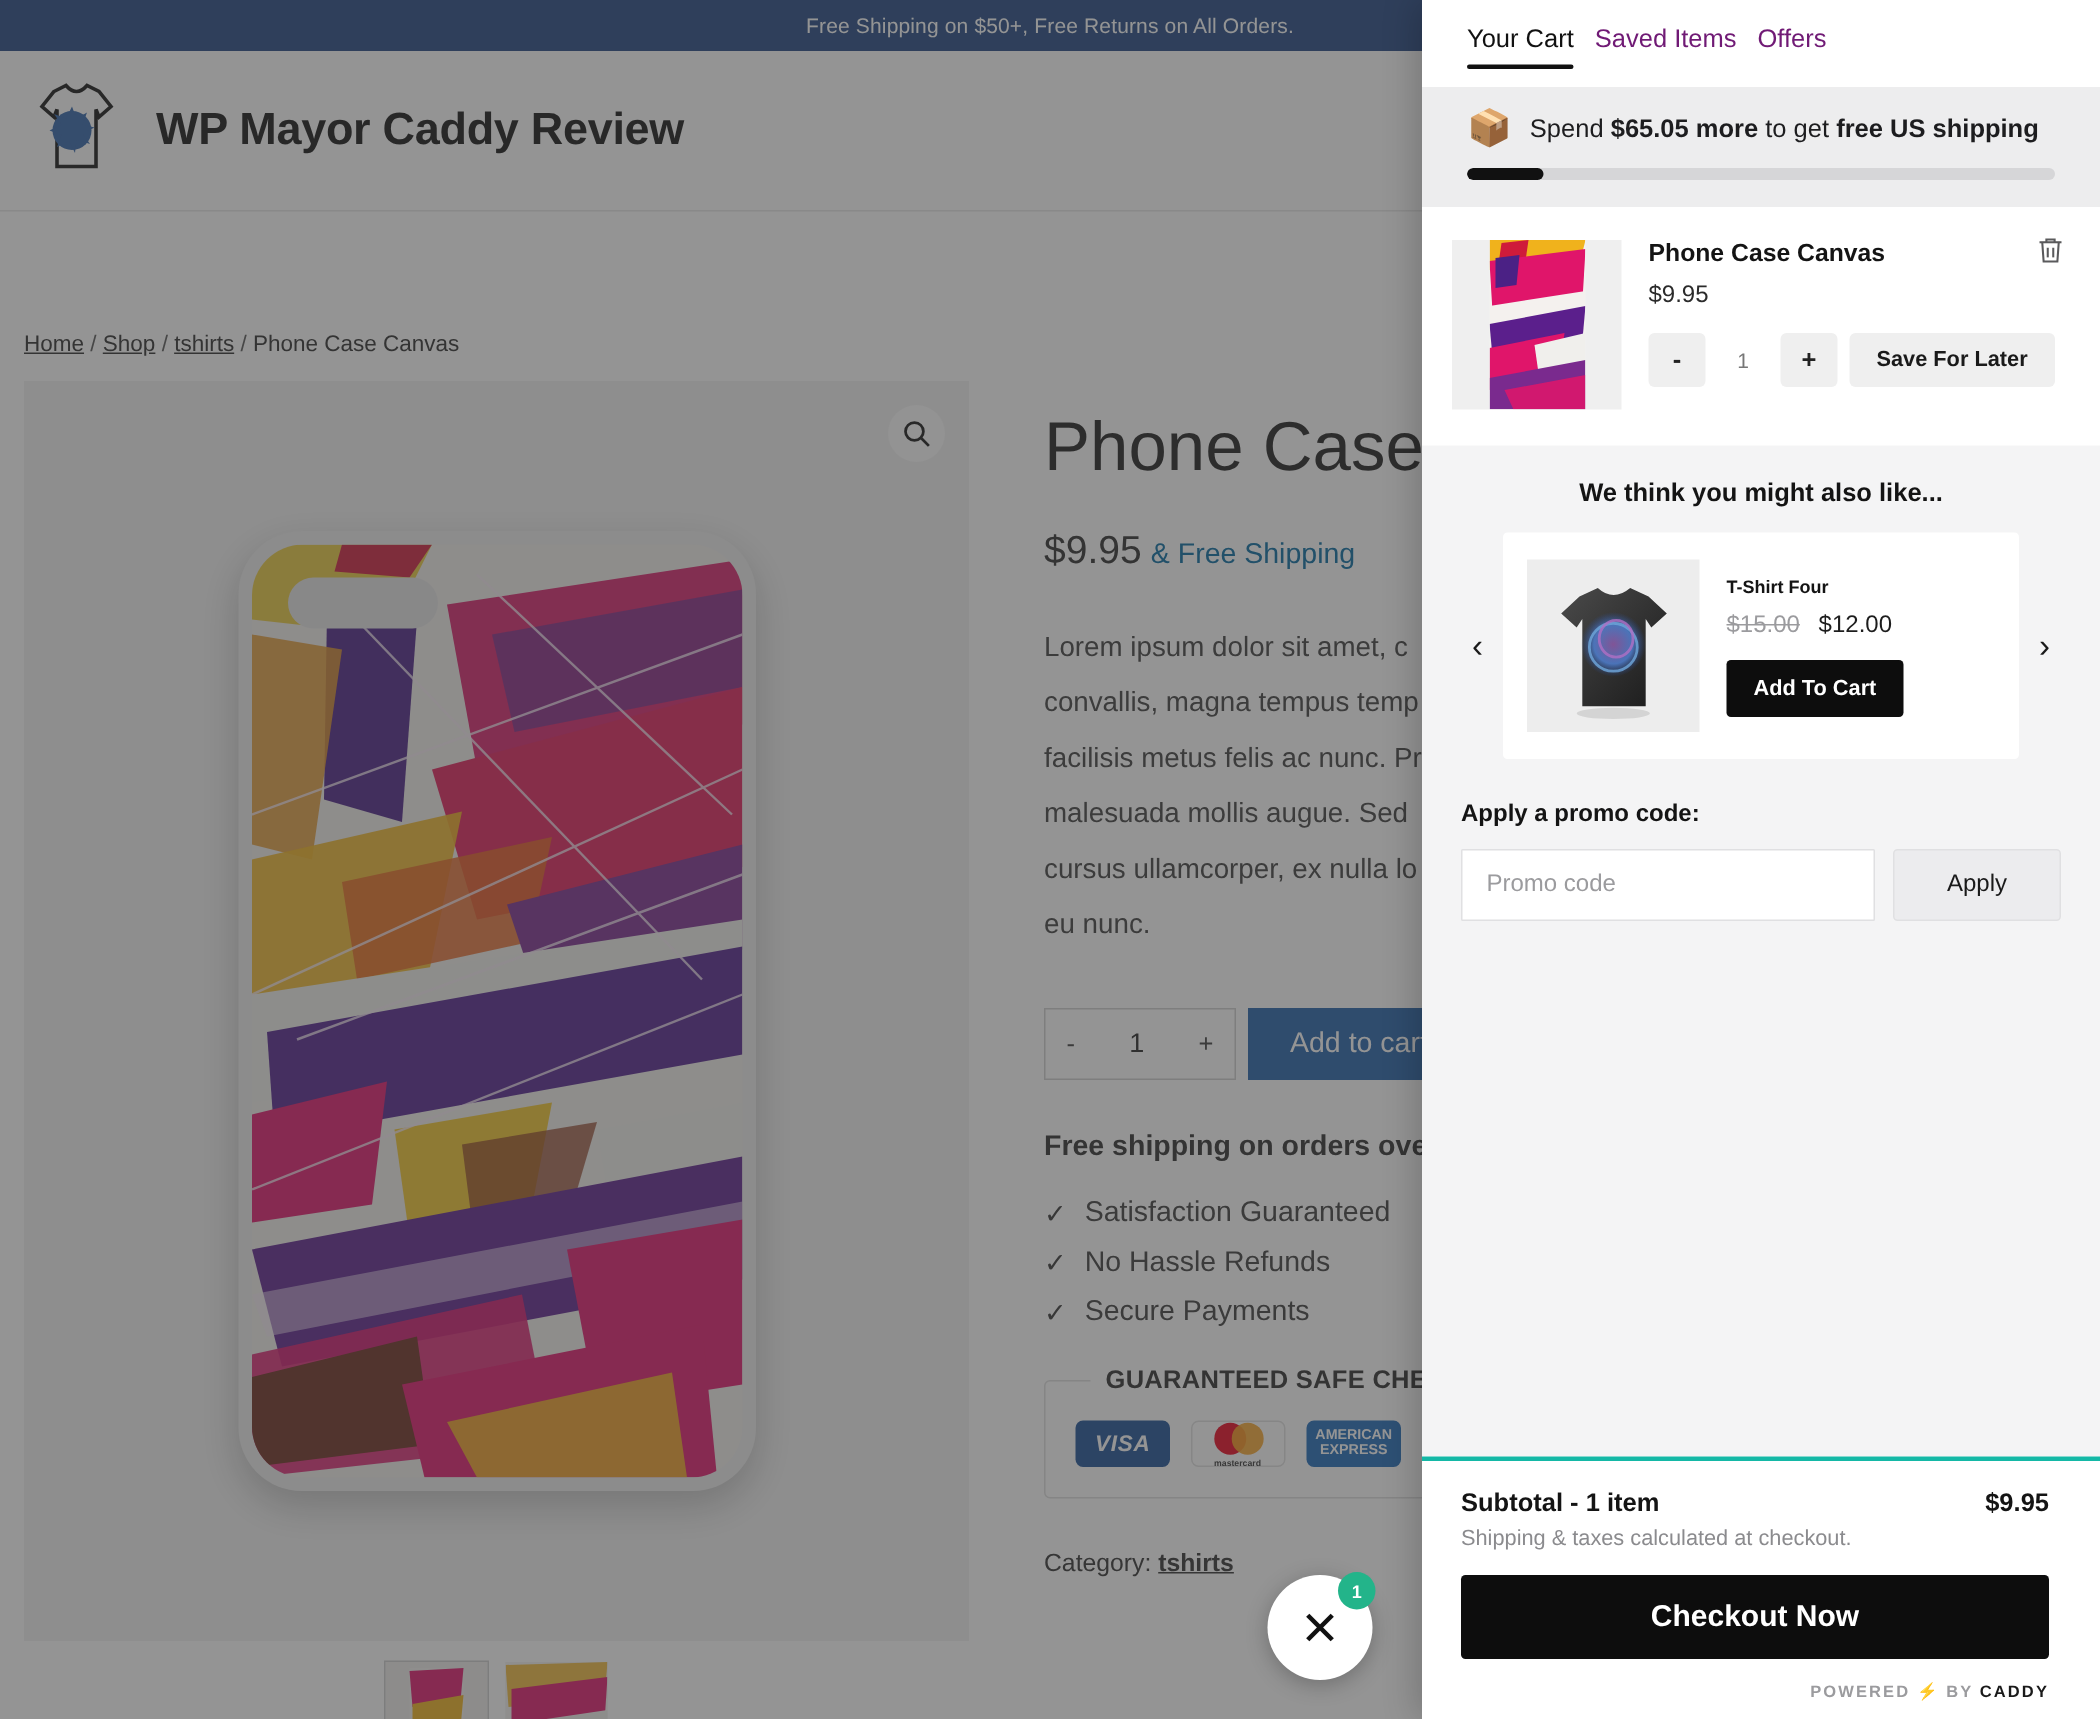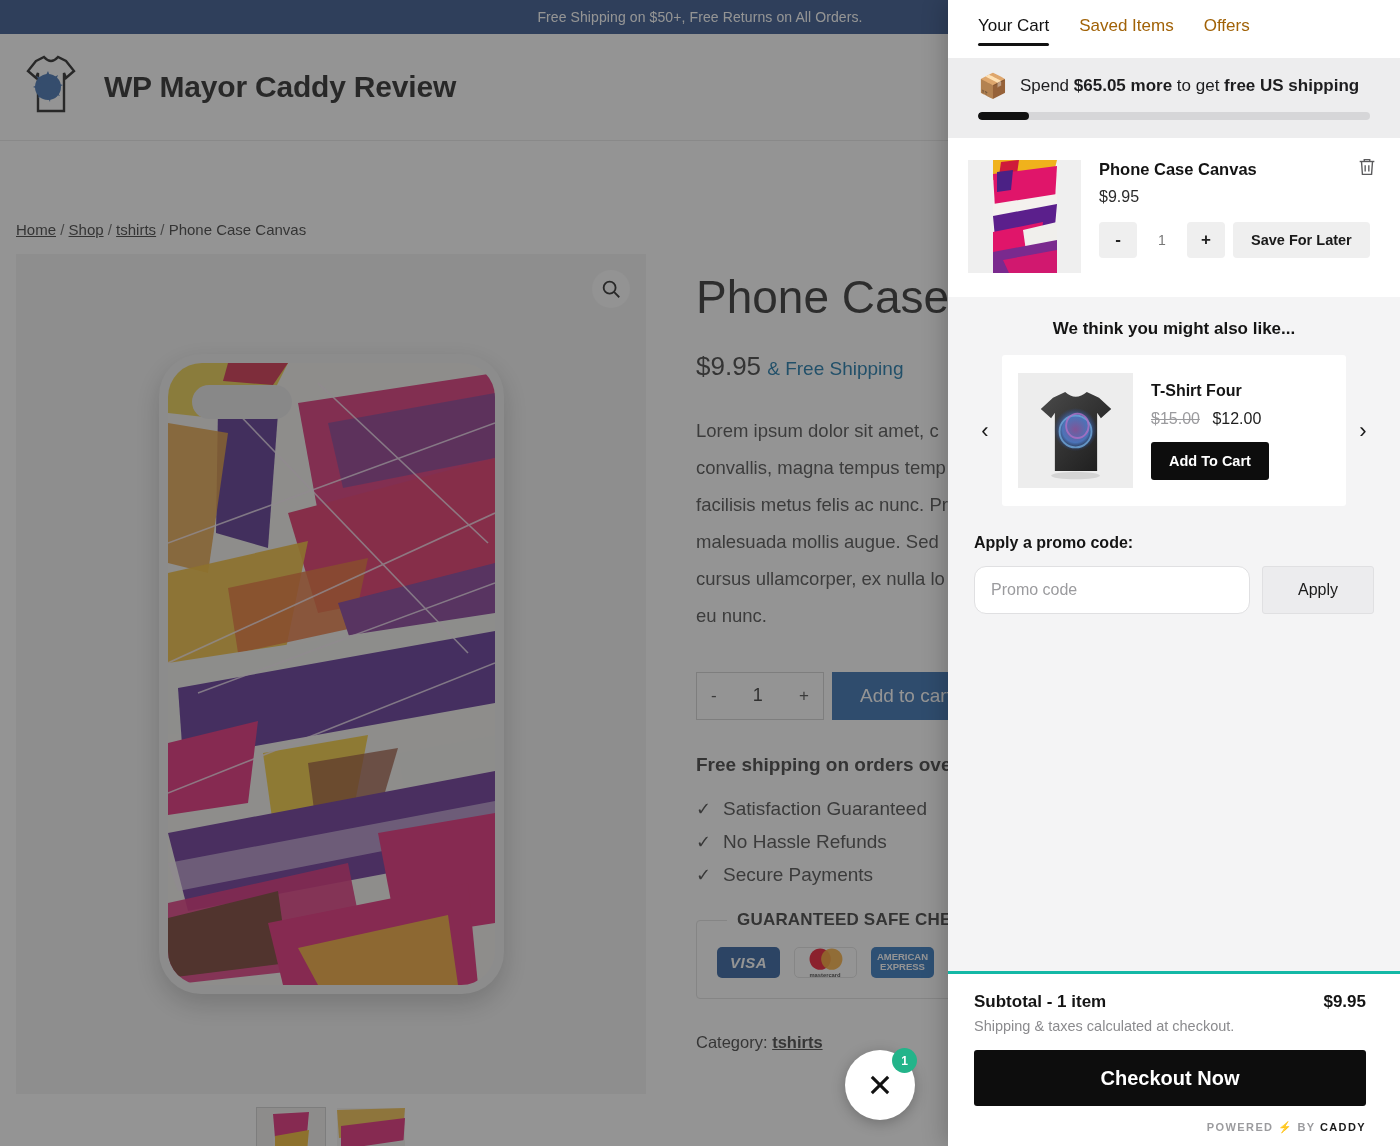--- a/index.html
+++ b/index.html
@@ -125,25 +125,25 @@
     align-items: center; justify-content: center;
   }
 
   
   .drawer {
     position: absolute; top: 0; right: 0; width: 452px; height: 1146px;
     background: #f4f4f5; z-index: 70; display: flex; flex-direction: column;
     box-shadow: -4px 0 22px rgba(0,0,0,.2);
   }
   .tabs {
-    background: #fff; display: flex; gap: 30px; padding: 16px 30px 12px 30px;
+    background: #fff; display: flex; gap: 14px; padding: 16px 30px 12px 30px;
     height: 58px; flex: 0 0 58px;
   }
   .tab {
-    font-size: 17px; color: #a16207; padding-bottom: 10px; position: relative;
+    font-size: 17px; color: #701a75; padding-bottom: 10px; position: relative;
   }
   .tab.active { color: #111; }
   .tab.active:after {
     content: ""; position: absolute; left: 0; right: 0; bottom: 0;
     height: 3px; background: #111; border-radius: 2px;
   }
 
   .ship-progress {
     background: #ededee; padding: 16px 30px 18px 30px; flex: 0 0 auto;
   }
@@ -185,33 +185,33 @@
   .arrow { width: 22px; flex: 0 0 22px; text-align: center; font-size: 22px; color: #1a1a1a; line-height: 1; }
   .rec-card {
     flex: 1 1 auto; background: #fff; border-radius: 3px; padding: 18px 16px;
     display: flex; gap: 18px; align-items: center; min-width: 0;
   }
   .rec-img {
     width: 115px; height: 115px; flex: 0 0 115px; background: #ededed;
     display: flex; align-items: center; justify-content: center;
   }
   .rec-info { flex: 1 1 auto; min-width: 0; }
-  .rec-name { font-size: 16px; font-weight: 700; color: #141414; }
+  .rec-name { font-size: 12px; font-weight: 700; color: #141414; }
   .rec-prices { margin-top: 10px; font-size: 16px; color: #1d1d1d; }
   .rec-old { color: #9b9b9e; text-decoration: line-through; margin-right: 8px; }
   .rec-atc {
     margin-top: 14px; background: #0d0d0d; color: #fff; border: 0; border-radius: 3px;
     padding: 11px 18px; font-size: 14.5px; font-weight: 700;
   }
 
   .promo { padding: 20px 26px 0 26px; flex: 0 0 auto; }
   .promo-label { font-size: 16px; font-weight: 700; color: #141414; }
   .promo-row { margin-top: 14px; display: flex; gap: 12px; }
   .promo-input {
-    flex: 1 1 auto; height: 48px; border: 1px solid #e0e0e2; border-radius: 12px;
+    flex: 1 1 auto; height: 48px; border: 1px solid #e0e0e2; border-radius: 1px;
     background: #fff; padding: 0 16px; font-size: 16px; color: #1a1a1a;
     font-family: "Liberation Sans", sans-serif;
   }
   .promo-input::placeholder { color: #9b9b9e; }
   .promo-apply {
     width: 112px; height: 48px; border: 1px solid #e0e0e2; border-radius: 3px;
     background: #ececee; color: #1a1a1a; font-size: 16px;
     font-family: "Liberation Sans", sans-serif;
   }
 

